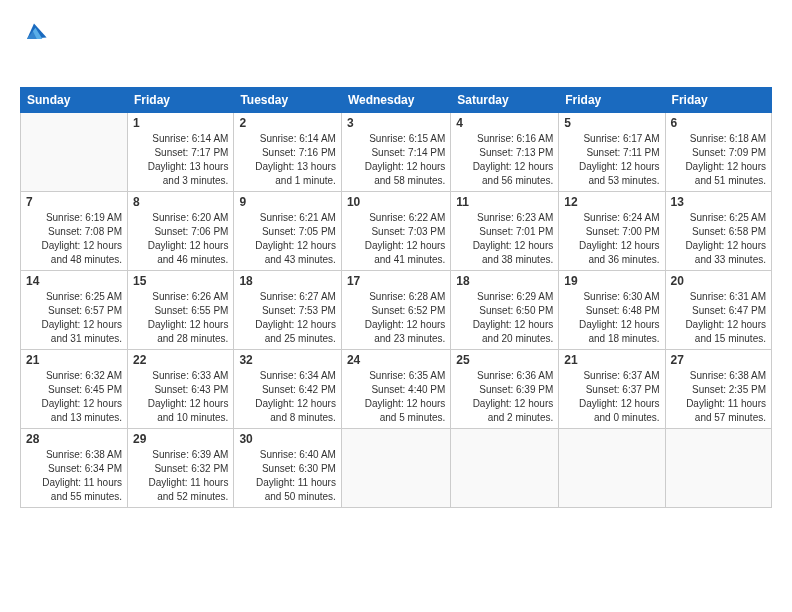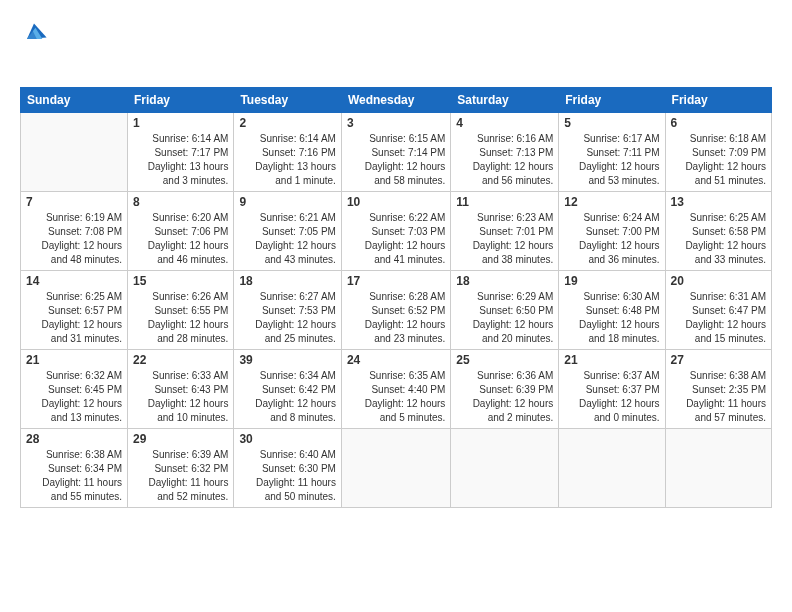--- a/index.html
+++ b/index.html
@@ -294,21 +294,21 @@
 and 13 minutes.</div>
             </td>
             <td>
               <span class="day-num">22</span>
               <div class="day-info">Sunrise: 6:33 AM
 Sunset: 6:43 PM
 Daylight: 12 hours
 and 10 minutes.</div>
             </td>
             <td>
-              <span class="day-num">39</span>
+              <span class="day-num">32</span>
               <div class="day-info">Sunrise: 6:34 AM
 Sunset: 6:42 PM
 Daylight: 12 hours
 and 8 minutes.</div>
             </td>
             <td>
               <span class="day-num">24</span>
               <div class="day-info">Sunrise: 6:35 AM
 Sunset: 4:40 PM
 Daylight: 12 hours

